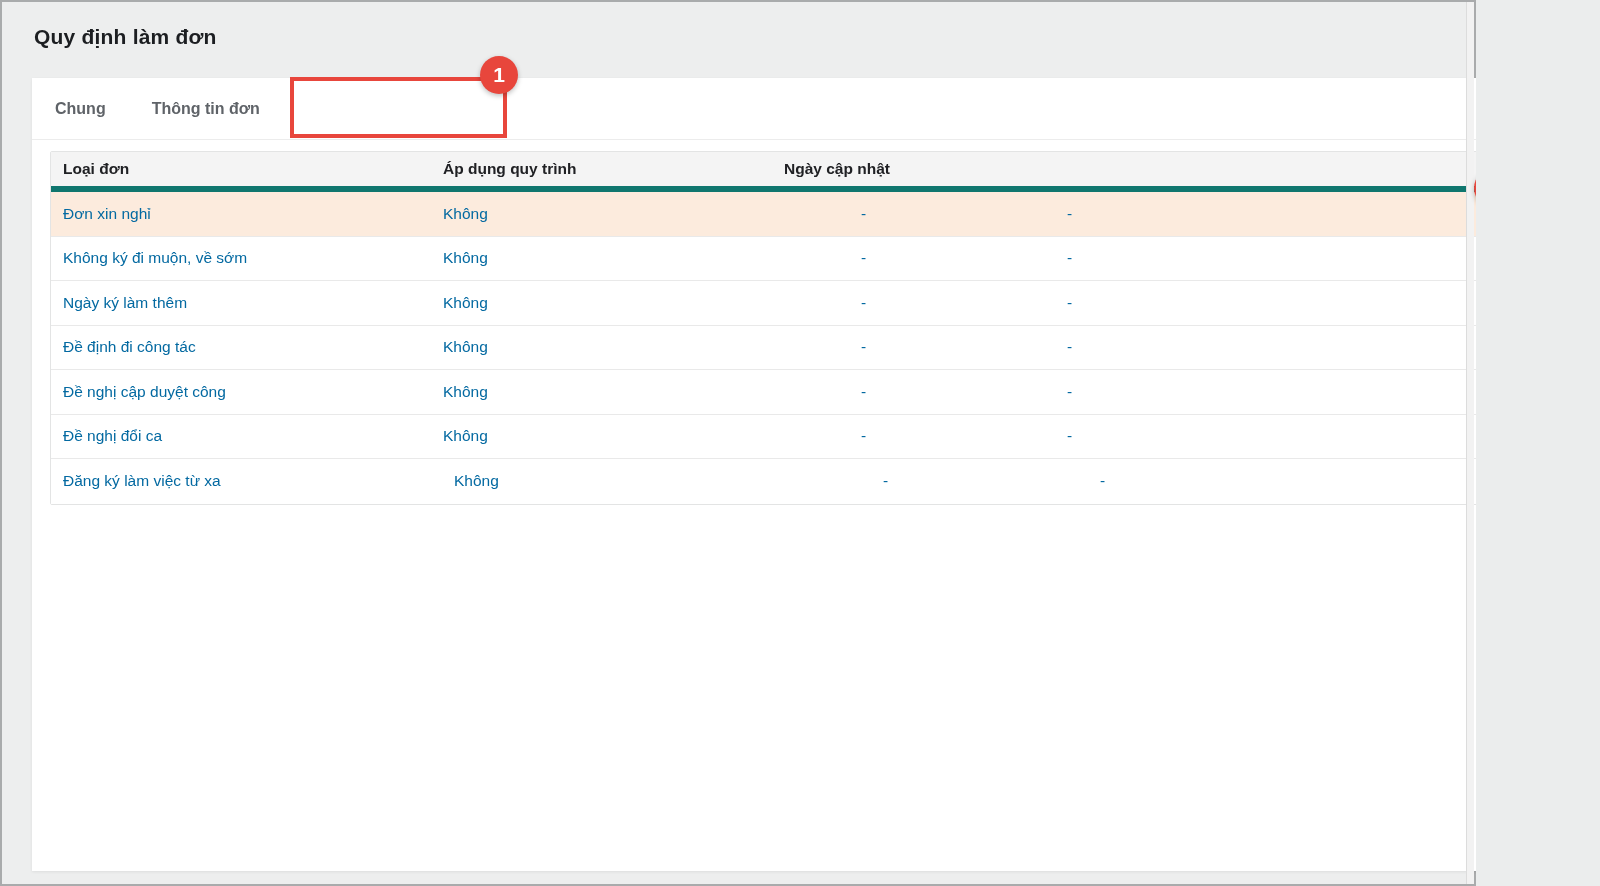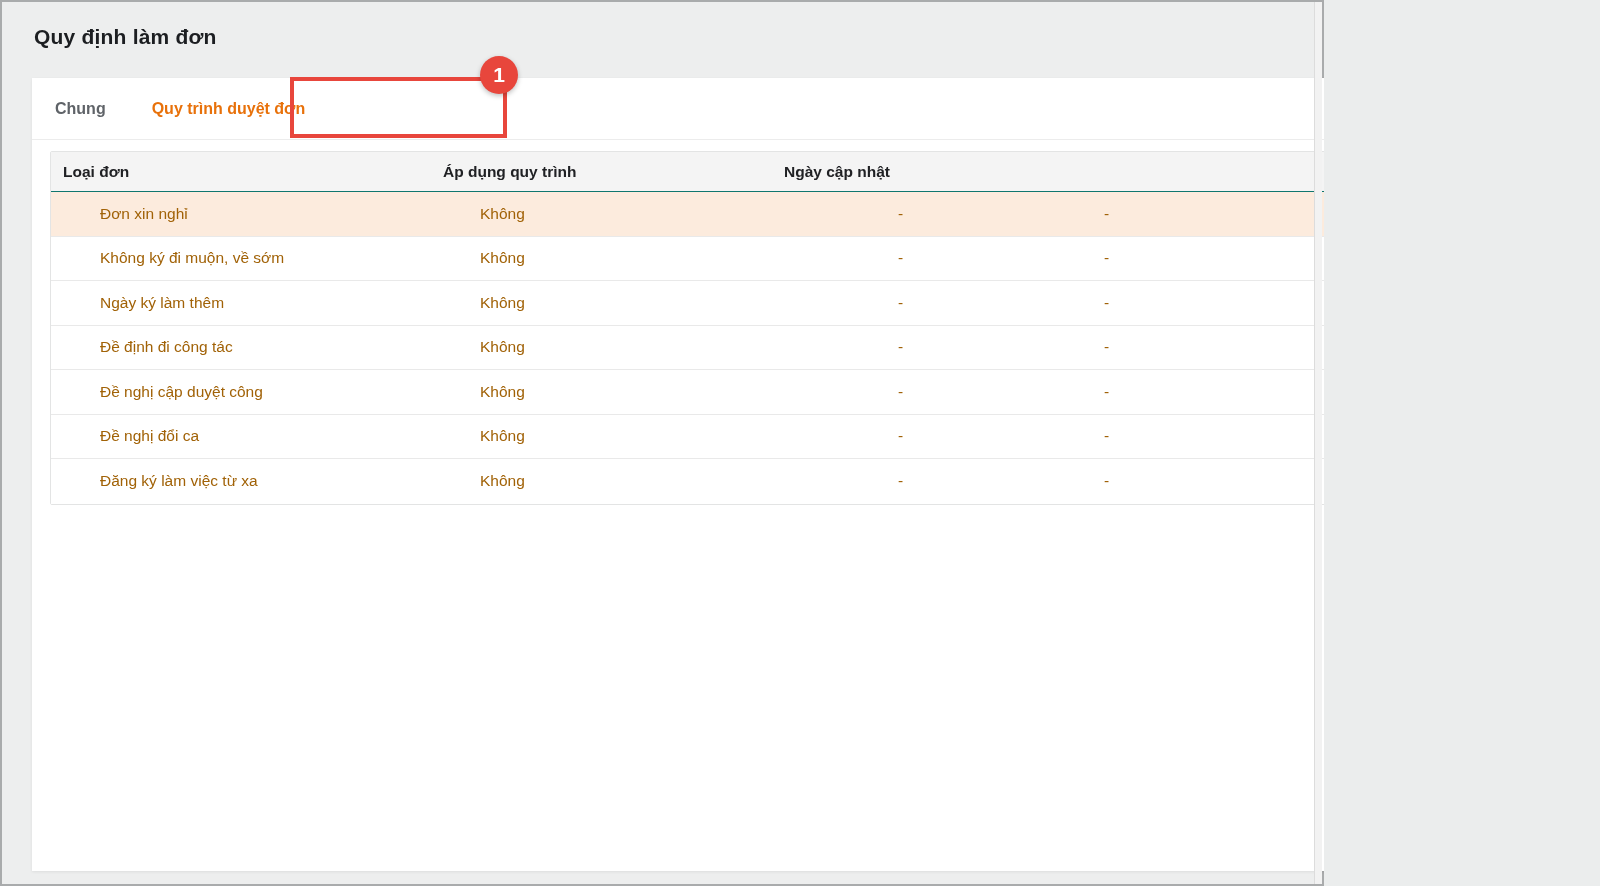--- a/index.html
+++ b/index.html
@@ -3,21 +3,21 @@
 <meta charset="utf-8">
 <style>
   * { margin: 0; padding: 0; box-sizing: border-box; }
   html, body { width: 1600px; height: 886px; }
   body {
     font-family: "Liberation Sans", "DejaVu Sans", sans-serif;
     background: #ebeded;
   }
   .stage {
     position: relative;
-    width: 1324px;
+    width: 1476px;
     height: 886px;
     background: #edeeee;
     box-shadow: inset 0 0 0 2px #a9abac;
     overflow: hidden;
   }
   .page-title {
     position: absolute;
     left: 34px;
     top: 25px;
     font-size: 21px;
@@ -67,42 +67,41 @@
     background: #fff;
   }
   .trow, .thead {
     display: grid;
     grid-template-columns: 380px 341px 174px 1fr;
     align-items: center;
   }
   .thead {
     height: 40px;
     background: #f4f4f4;
-    border-bottom: 1px solid #0f766e;
+    border-bottom: 6px solid #0f766e;
   }
   .th {
     font-size: 15.5px;
     font-weight: bold;
     color: #202124;
     padding-left: 12px;
     white-space: nowrap;
   }
   .trow {
     height: 44.5px;
     border-bottom: 1px solid #e9e9e9;
     background: #ffffff;
   }
-  .trow:last-child { border-bottom: none; }
+  .trow:last-child { border-bottom: none; gap: 11px; }
   .trow.highlight { background: #fcebdd; }
   .td {
     font-size: 15.5px;
-    color: #a16207;
+    color: #0369a1;
     padding-left: 12px;
     white-space: nowrap;
-    margin-left: 37px;
   }
   .td.dash3 { padding-left: 89px; }
   .td.dash4 { padding-left: 121px; }
   
   .edit-btn {
     position: absolute;
     left: 1504px;
     top: 197px;
     width: 39px;
     height: 39px;
@@ -185,21 +184,21 @@
 <body>
 
 <div class="stage">
 
   <div class="page-title">Quy định làm đơn</div>
 
   <div class="card">
 
     <div class="tabbar">
       <div class="tab">Chung</div>
-      <div class="tab active">Quy trình duyệt đơn</div>
+      <div class="tab">Thông tin đơn</div>
     </div>
 
     <div class="table">
       <div class="thead">
         <div class="th">Loại đơn</div>
         <div class="th">Áp dụng quy trình</div>
         <div class="th">Ngày cập nhật</div>
       </div>
 
       <div class="trow highlight">

